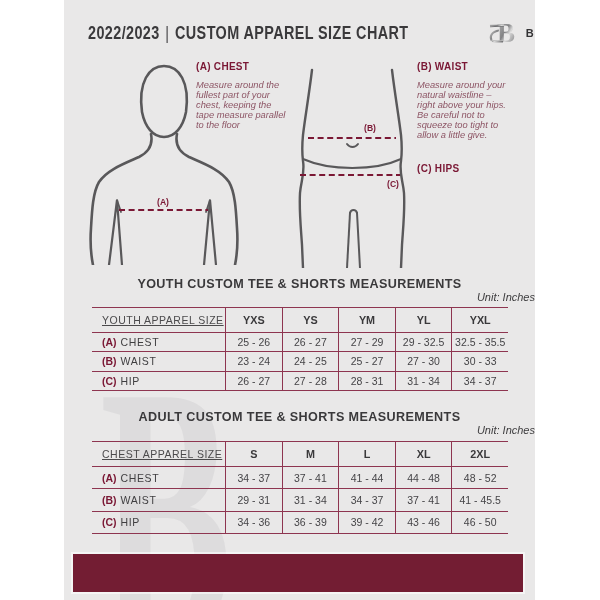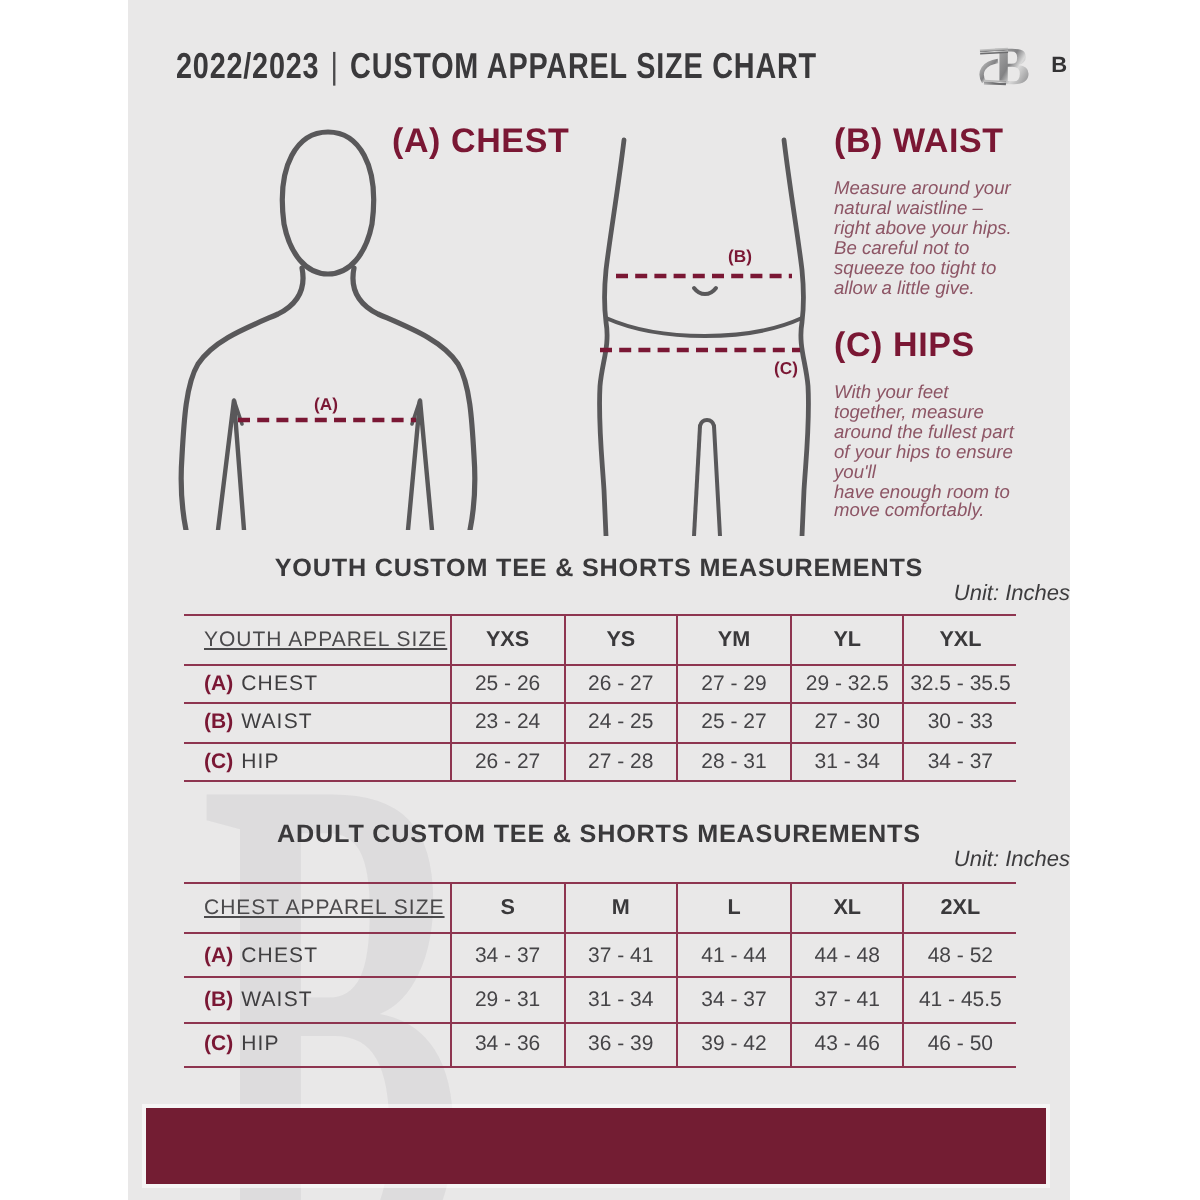--- a/index.html
+++ b/index.html
@@ -13,21 +13,21 @@
   
   .hdr{position:absolute;left:24px;right:26px;top:16px;height:34px;display:flex;align-items:center;justify-content:space-between;z-index:3;}
   .hdr-title{font-weight:bold;font-size:18px;color:#3a393b;letter-spacing:.5px;white-space:nowrap;
     transform:scaleX(.8);transform-origin:left center;}
   .hdr-title .div{margin:0 7px;font-weight:normal;color:#4a494b;}
   .brand{display:flex;align-items:center;gap:9px;}
   .brand-name{font-weight:bold;font-size:11px;letter-spacing:4px;color:#333234;white-space:nowrap;}
 
   
   .guide{position:absolute;z-index:3;}
-  .guide h3{margin:0;font-size:17px;font-weight:bold;letter-spacing:.3px;color:#7a1734;}
+  .guide h3{margin:0;font-size:10px;font-weight:bold;letter-spacing:.3px;color:#7a1734;}
   .guide p{margin:9px 0 0;font-style:italic;font-size:9.3px;line-height:9.9px;color:#8d5565;white-space:pre;}
   .gA{left:132px;top:61px;width:130px;}
   .gB{left:353px;top:61px;width:118px;}
   .gC{left:353px;top:163px;width:118px;}
 
   .fig{position:absolute;z-index:2;}
   .fig-upper{left:21px;top:60px;}
   .fig-lower{left:231px;top:63px;}
 
   
@@ -103,39 +103,37 @@
       <path d="M55 150 C56 146 61 146 62 150" stroke-width="2"></path>
     </g>
     <path d="M13 75 L101 75" stroke="#7a1734" stroke-width="2.2" stroke-dasharray="6 3.6" fill="none"></path>
     <text x="75" y="68" text-anchor="middle" font-size="8.6" font-weight="bold" fill="#7a1734">(B)</text>
     <path d="M5 112 L105 112" stroke="#7a1734" stroke-width="2.2" stroke-dasharray="6 3.6" fill="none"></path>
     <text x="98" y="124" text-anchor="middle" font-size="8.6" font-weight="bold" fill="#7a1734">(C)</text>
   </svg>
 
   <div class="guide gA">
     <h3>(A) CHEST</h3>
+    <p>Measure around the
+fullest part of your
+chest, keeping the
+tape measure parallel
+to the floor</p>
   </div>
   <div class="guide gB">
     <h3>(B) WAIST</h3>
     <p>Measure around your
 natural waistline –
 right above your hips.
 Be careful not to
 squeeze too tight to
 allow a little give.</p>
   </div>
   <div class="guide gC">
     <h3>(C) HIPS</h3>
-    <p>With your feet
-together, measure
-around the fullest part
-of your hips to ensure
-you'll
-have enough room to
-move comfortably.</p>
   </div>
 
   <div class="sect-title" style="top:277px">YOUTH CUSTOM TEE &amp; SHORTS MEASUREMENTS</div>
   <div class="unit" style="top:291px">Unit: Inches</div>
 
   <section class="stable" style="top:307px">
     <div class="trow head" style="height:25px">
       <div class="cell lbl">YOUTH APPAREL SIZE</div>
       <div class="cell sz">YXS</div>
       <div class="cell sz">YS</div>

